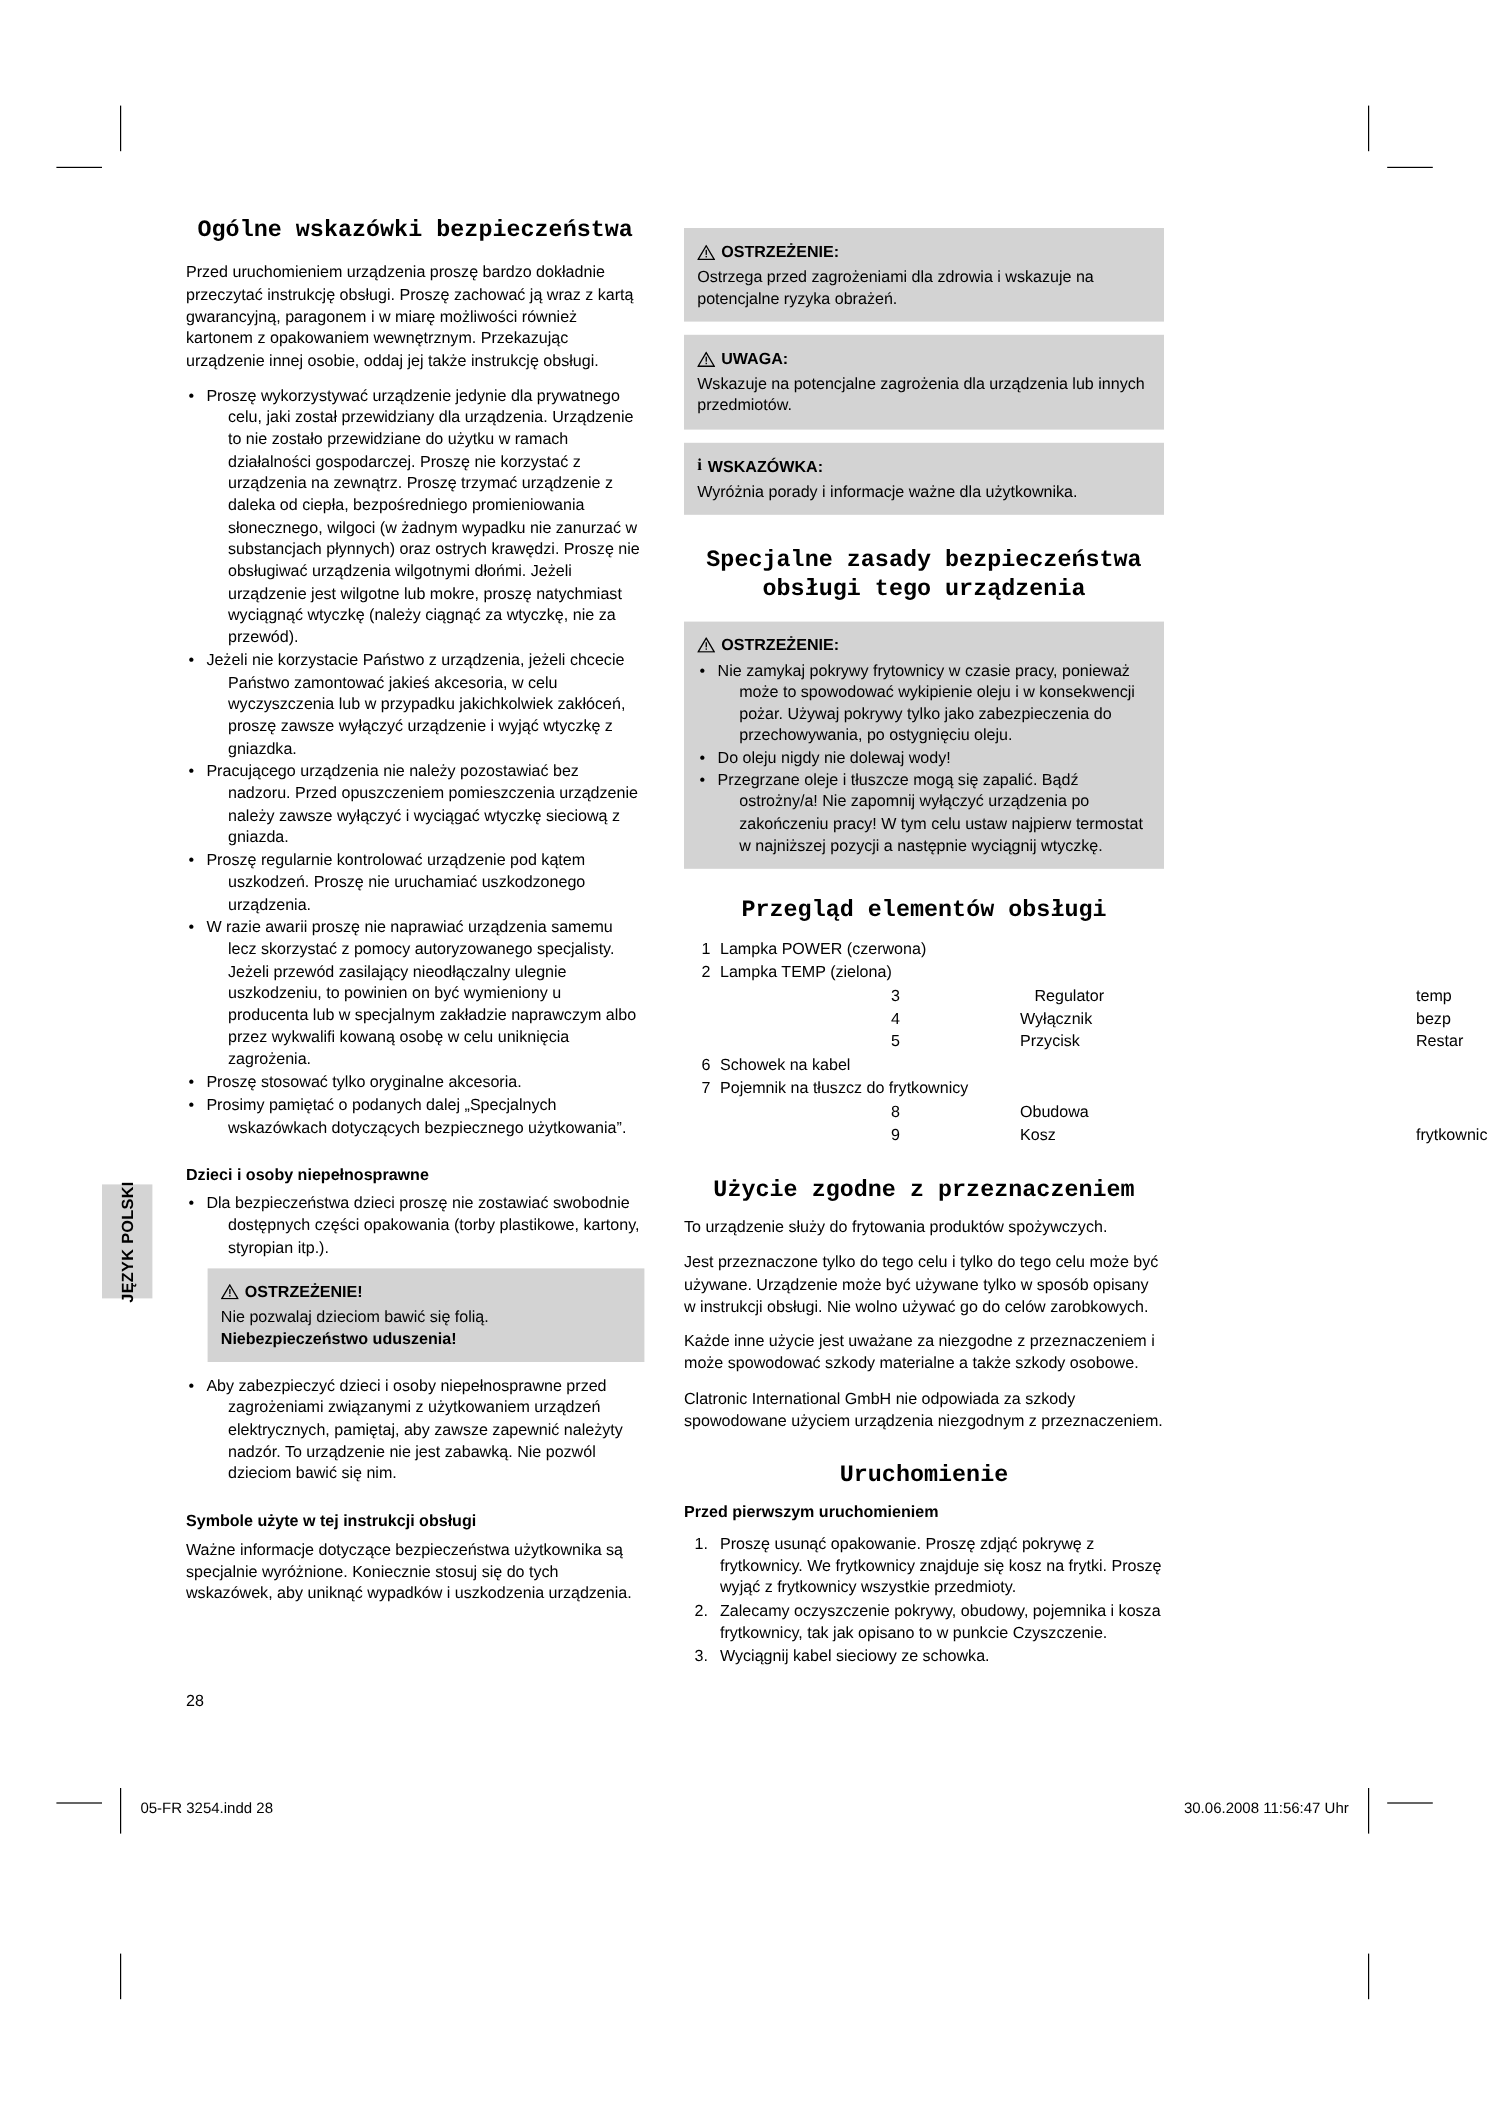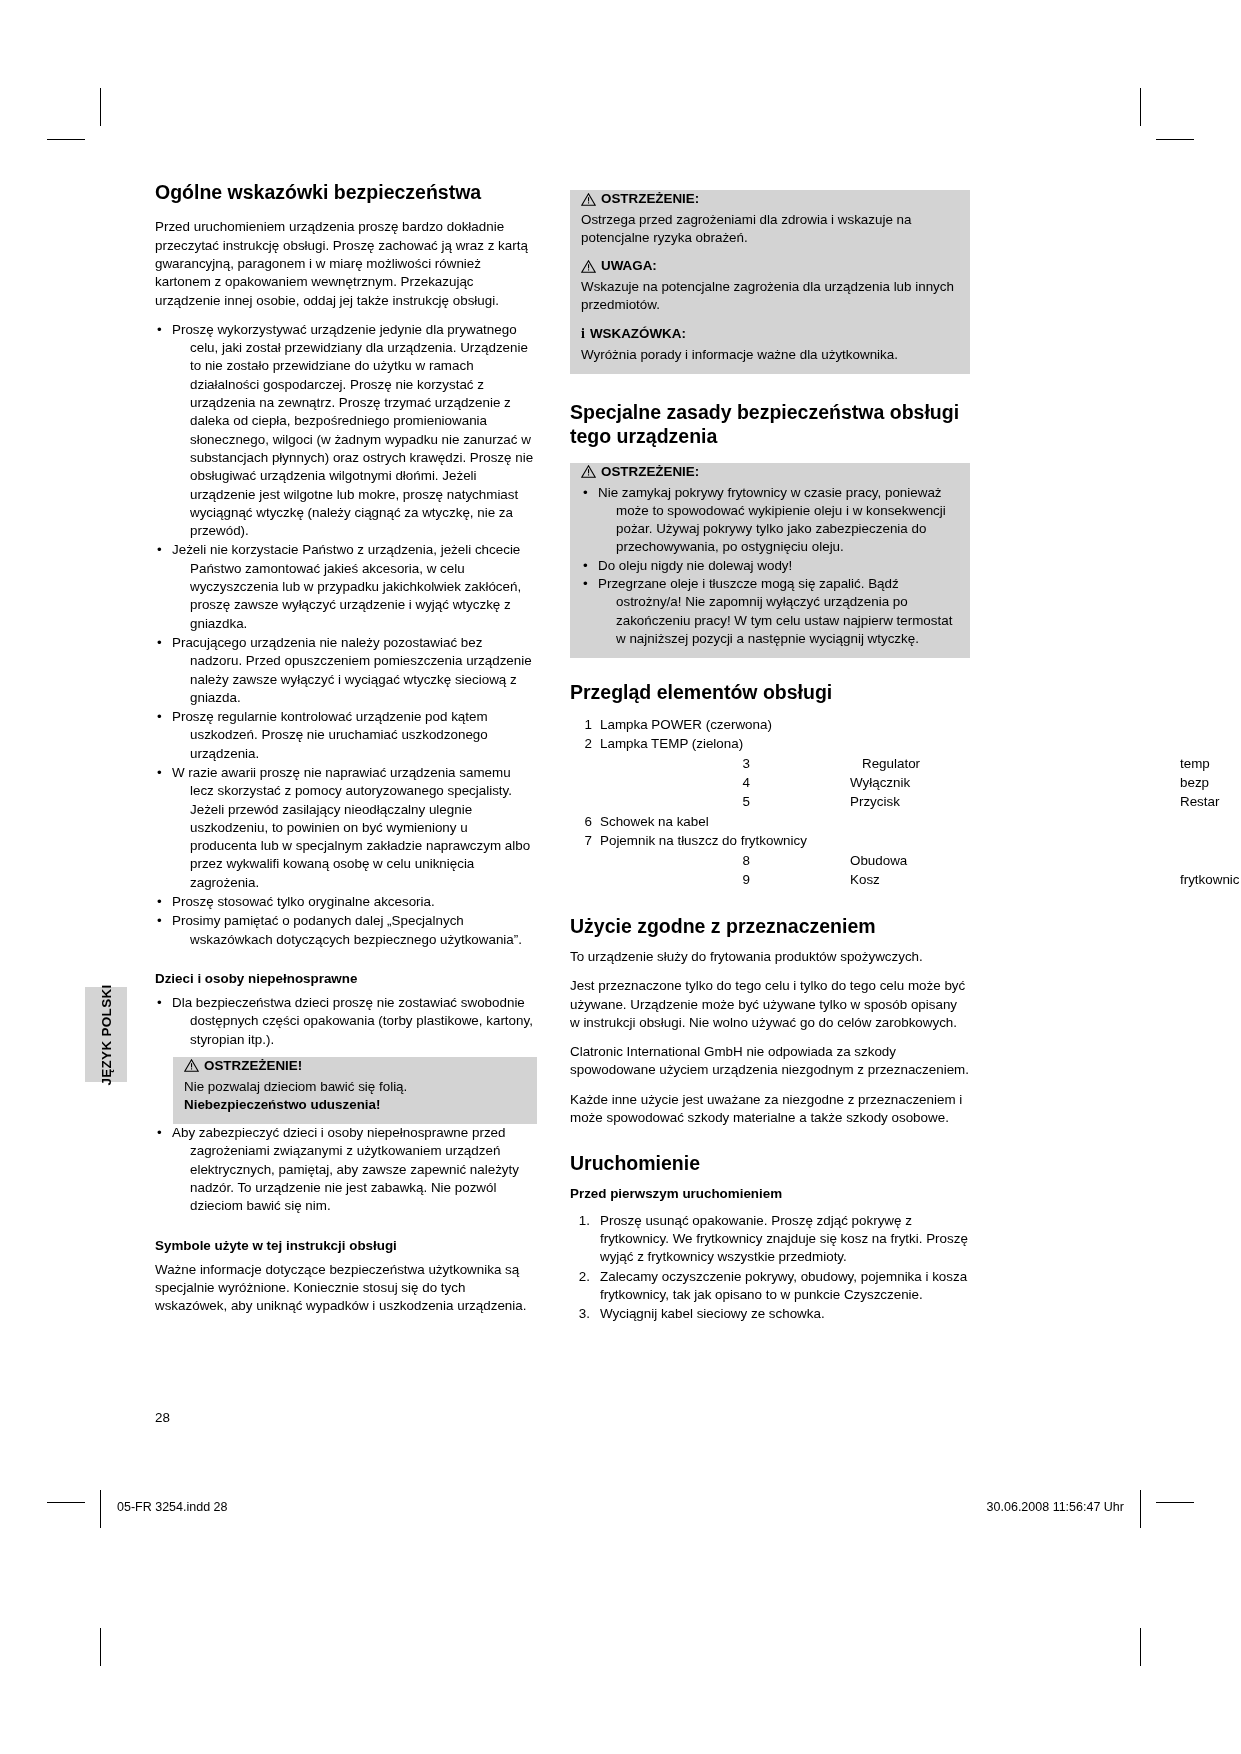--- a/index.html
+++ b/index.html
@@ -62,23 +62,24 @@
   .col-right {
     position: absolute;
     left: 570px;
     top: 190px;
     width: 400px;
   }
 
   h1.sec {
     font-size: 19.5px;
     font-weight: bold;
-    text-align: left;
+    text-align: center;
     margin: 0 0 14px 0;
     line-height: 1.25;
+    font-family: Liberation Mono, monospace;
   }
   h2.sub {
     font-size: 13.4px;
     font-weight: bold;
     margin: 22px 0 8px 0;
   }
   p.body {
     font-size: 13.4px;
     line-height: 1.365;
     margin: 0 0 11px 0;
@@ -107,21 +108,22 @@
   }
   ul.bullets > li .ind {
     display: block;
     padding-left: 18px;
     text-indent: -18px;
   }
 
   
   .box {
     background: #d3d3d3;
-    padding: 0 11px 10px 11px;
+    padding: 11px 11px 10px 11px;
+    margin-bottom: 11px;
   }
   .box .bt {
     font-size: 13.4px;
     font-weight: bold;
     margin: 0 0 3px 0;
     display: flex;
     align-items: center;
     gap: 5px;
   }
   .box p {
@@ -425,22 +427,22 @@
       <div class="ctrl-row" style="position:relative;">
         <span class="n" style="width:180px;">9</span>
         <span class="t" style="padding-left:100px;">Kosz</span>
         <span class="ctrl-abs" style="left:610px; top:0;">frytkownic</span>
       </div>
     </div>
 
     <h1 class="sec" style="margin-top:24px; margin-bottom:10px;">Użycie zgodne z przeznaczeniem</h1>
     <p class="body">To urządzenie służy do frytowania produktów spożywczych.</p>
     <p class="body">Jest przeznaczone tylko do tego celu i tylko do tego celu może być używane. Urządzenie może być używane tylko w sposób opisany w instrukcji obsługi. Nie wolno używać go do celów zarobkowych.</p>
+    <p class="body">Każde inne użycie jest uważane za niezgodne z przeznaczeniem i może spowodować szkody materialne a także szkody osobowe.</p>
     <p class="body">Clatronic International GmbH nie odpowiada za szkody spowodowane użyciem urządzenia niezgodnym z przeznaczeniem.</p>
-    <p class="body">Każde inne użycie jest uważane za niezgodne z przeznaczeniem i może spowodować szkody materialne a także szkody osobowe.</p>
 
     <h1 class="sec" style="margin-top:24px; margin-bottom:10px;">Uruchomienie</h1>
     <h2 class="sub" style="margin-top:0; margin-bottom:11px;">Przed pierwszym uruchomieniem</h2>
 
     <ol class="steps">
       <li>
         <span class="num">1.</span>
         <span>Proszę usunąć opakowanie. Proszę zdjąć pokrywę z frytkownicy. We frytkownicy znajduje się kosz na frytki. Proszę wyjąć z frytkownicy wszystkie przedmioty.</span>
       </li>
       <li>

